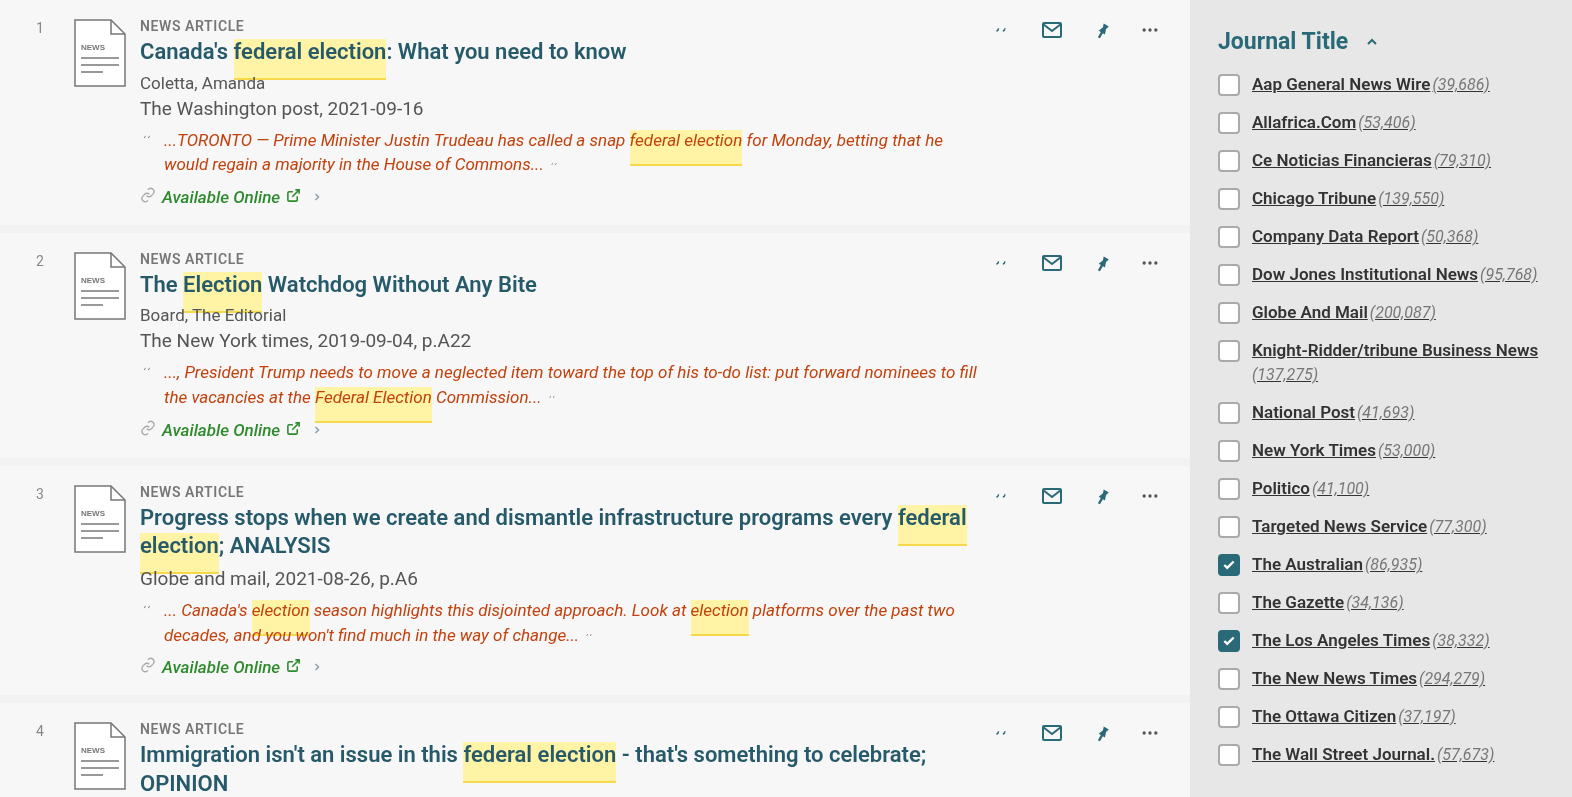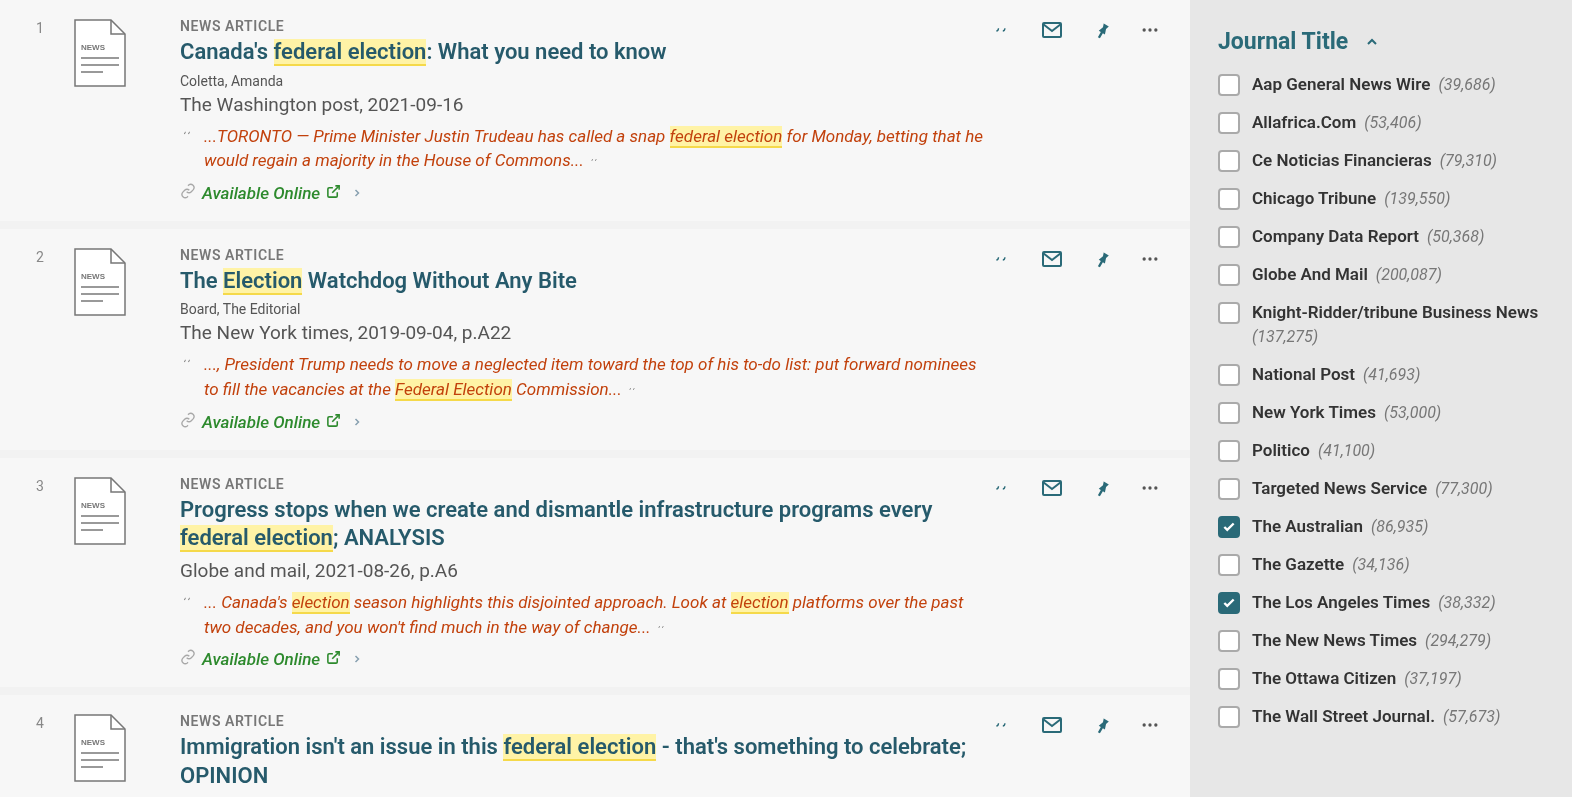--- a/index.html
+++ b/index.html
@@ -36,21 +36,20 @@
     flex-shrink: 0;
     padding-top: 0;
     display: flex;
     justify-content: center;
     align-items: flex-start;
   }
   .result-icon svg { display: block; }
   .result-body {
     flex: 1;
     padding-right: 180px;
-    margin-left: 40px;
   }
   .result-actions {
     position: absolute;
     top: 18px;
     right: 30px;
     display: flex;
     gap: 28px;
     align-items: center;
   }
   .type-label {
@@ -61,21 +60,21 @@
     margin-bottom: 4px;
   }
   .title-line {
     font-size: 22px;
     font-weight: 600;
     color: #265a6b;
     line-height: 1.3;
     margin-bottom: 6px;
   }
   .author-line {
-    font-size: 14px;
+    font-size: 17px;
     color: #555;
     margin-bottom: 4px;
   }
   .source-line {
     font-size: 19px;
     color: #555;
     margin-bottom: 8px;
   }
   .snippet-line {
     font-size: 17px;
@@ -108,21 +107,21 @@
     font-size: 17px;
     font-weight: 500;
     font-style: italic;
   }
   .avail-line .link-icon { color: #888; opacity: 0.7; }
   .avail-line .ext-icon { color: #2d8a2d; }
   .avail-line .chevron { color: #88a0b0; margin-left: 4px; }
   .hl {
     background: #fff3a6;
     border-bottom: 2px solid #f5d94a;
-    padding-bottom: 0;
+    padding-bottom: 14px;
   }
   .action-btn {
     color: #2a6a78;
     cursor: pointer;
     display: flex;
     align-items: center;
   }
   .sidebar {
     width: 382px;
     background: #e7e7e7;
@@ -161,22 +160,23 @@
     background: #2a6a78;
     border-color: #2a6a78;
   }
   .checkbox.checked svg { display: block; }
   .checkbox svg { display: none; }
   .facet-text {
     flex: 1;
     display: flex;
     flex-wrap: wrap;
     align-items: baseline;
-    gap: 4px 8px;
+    gap: 4px 2px;
     line-height: 1.3;
+    text-decoration: underline;
   }
   .facet-label {
     color: #333;
     font-weight: 600;
     font-size: 17px;
   }
   .facet-count {
     color: #777;
     font-style: italic;
     font-size: 16px;
@@ -487,20 +487,29 @@
     <div class="facet-text">
       <span class="facet-label">Company Data Report</span>
       <span class="facet-count">(50,368)</span>
     </div>
       </div>
       <div class="facet-row">
     <div class="checkbox ">
       
     </div>
     <div class="facet-text">
+      <span class="facet-label">Dow Jones Institutional News</span>
+      <span class="facet-count">(95,768)</span>
+    </div>
+      </div>
+      <div class="facet-row">
+    <div class="checkbox ">
+      
+    </div>
+    <div class="facet-text">
       <span class="facet-label">Globe And Mail</span>
       <span class="facet-count">(200,087)</span>
     </div>
       </div>
       <div class="facet-row">
     <div class="checkbox ">
       
     </div>
     <div class="facet-text">
       <span class="facet-label">Knight-Ridder/tribune Business News</span>

